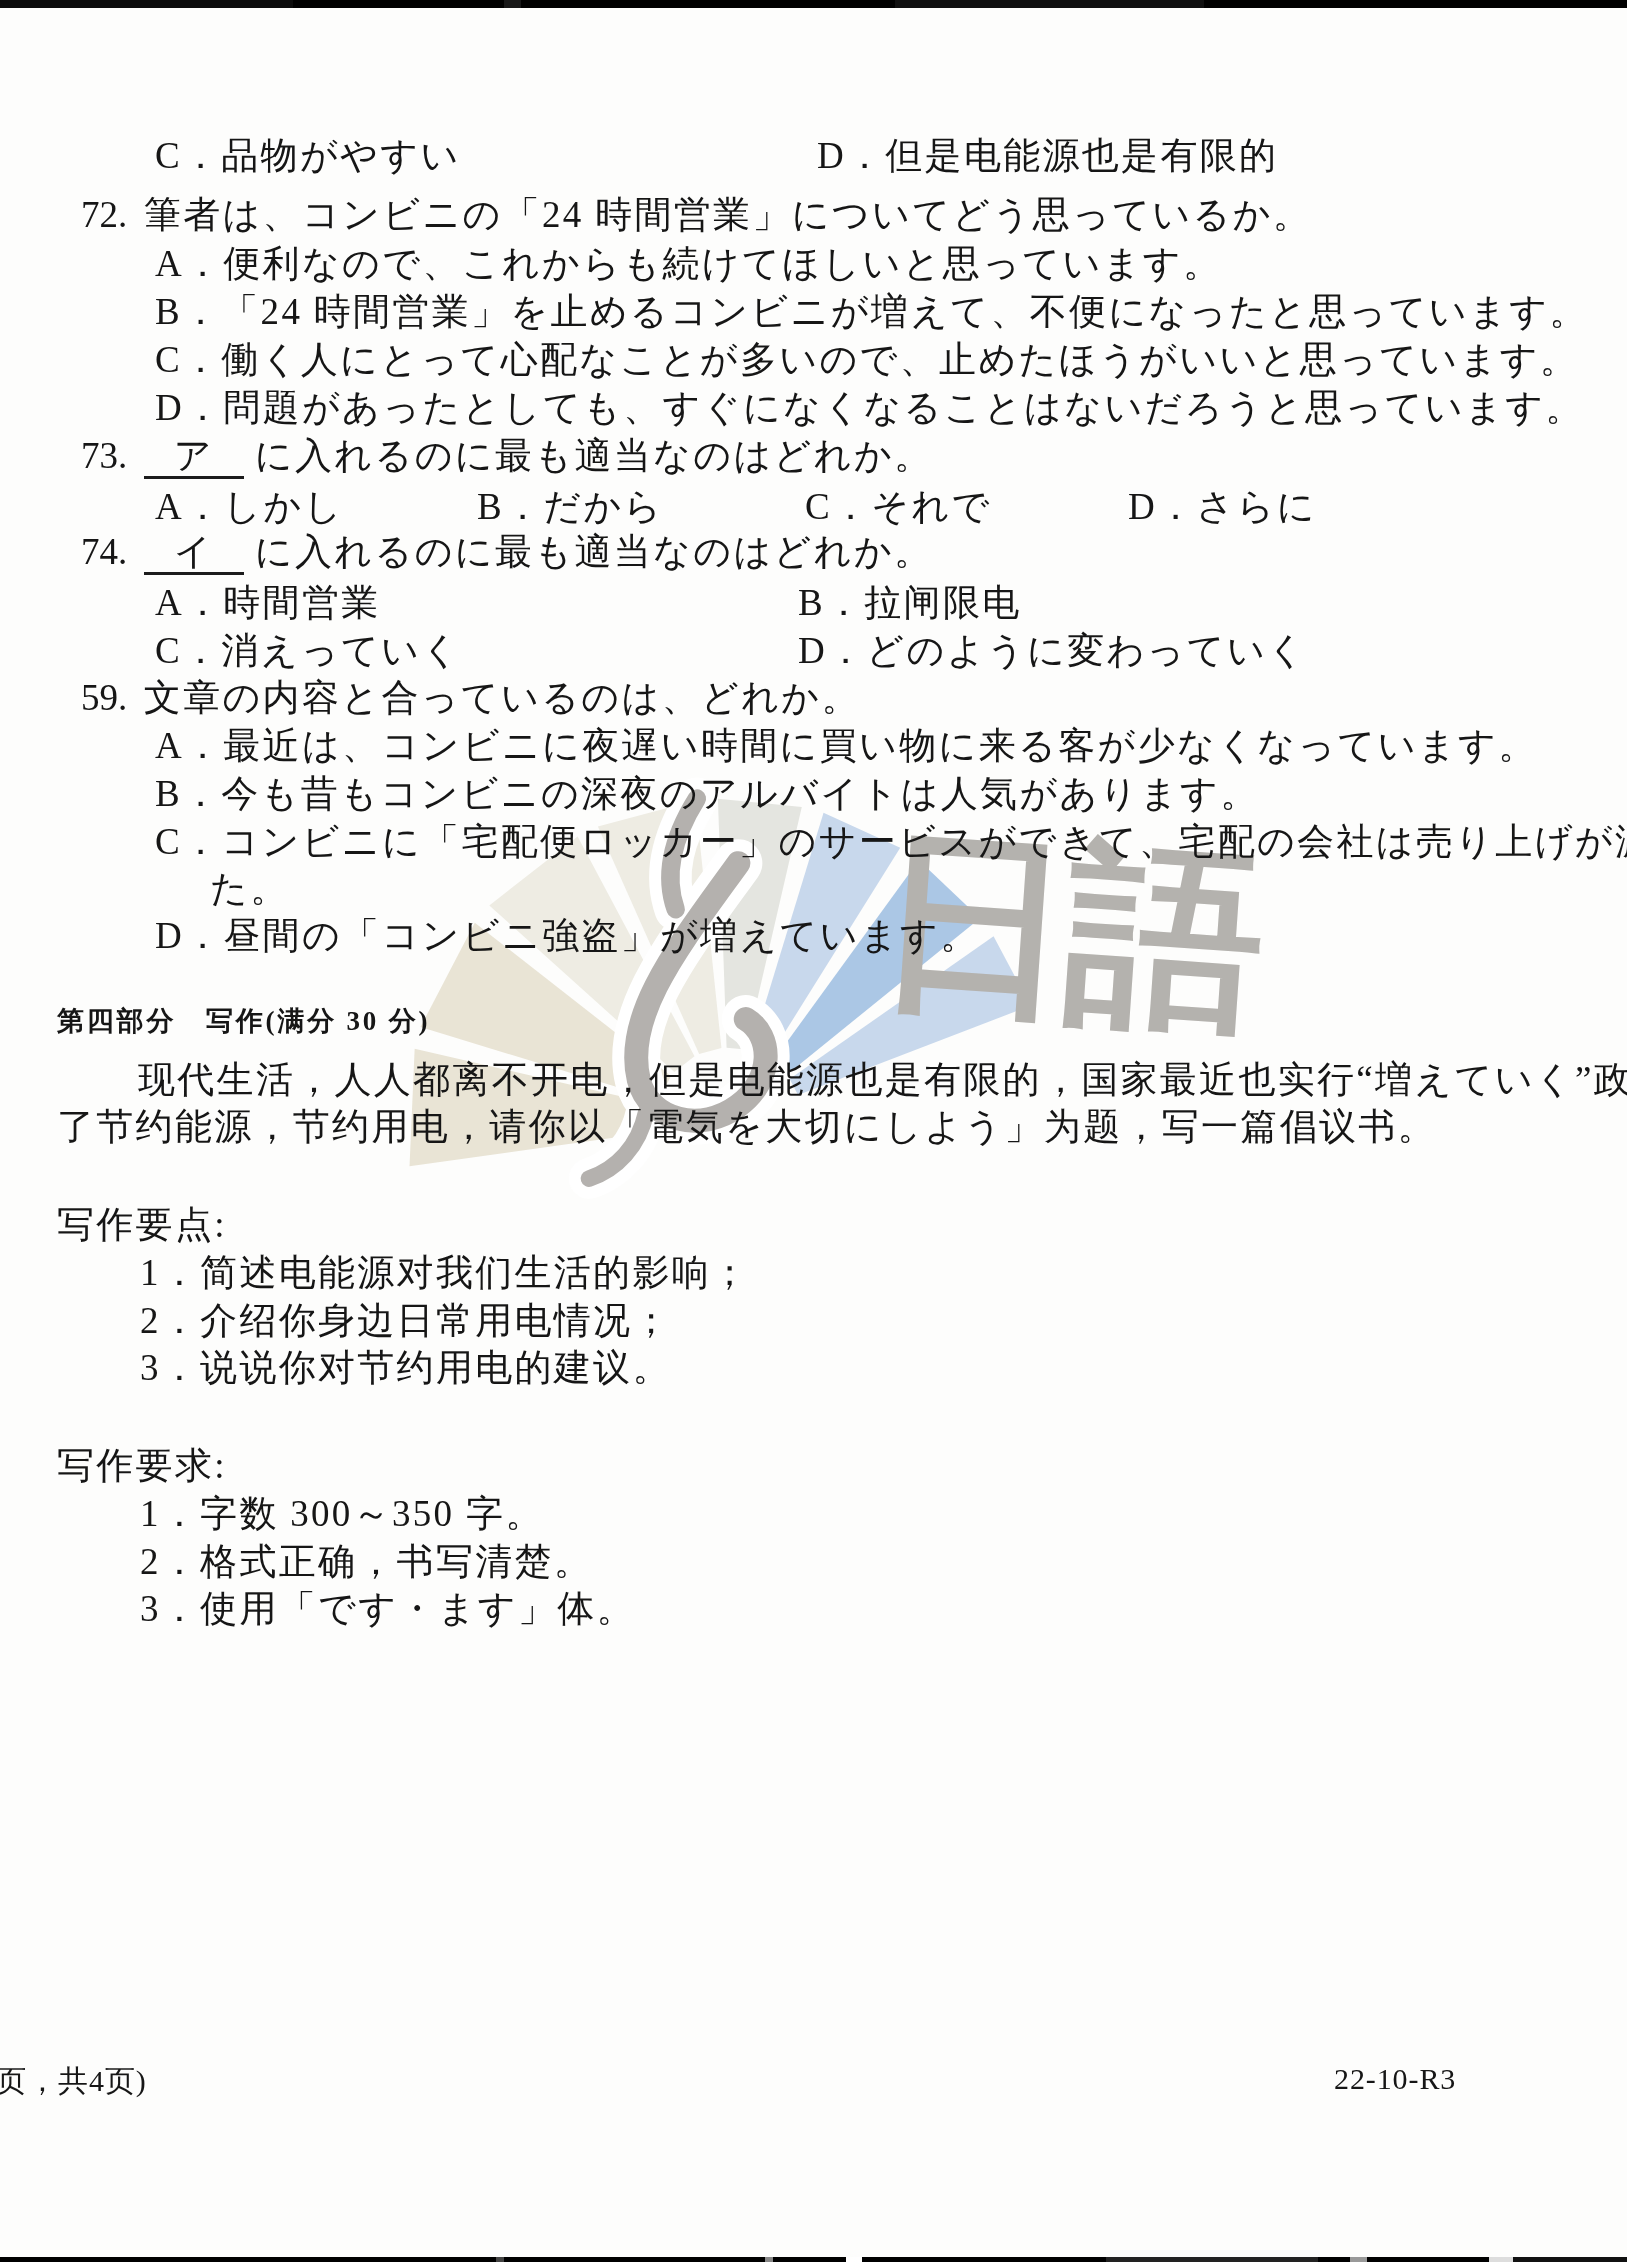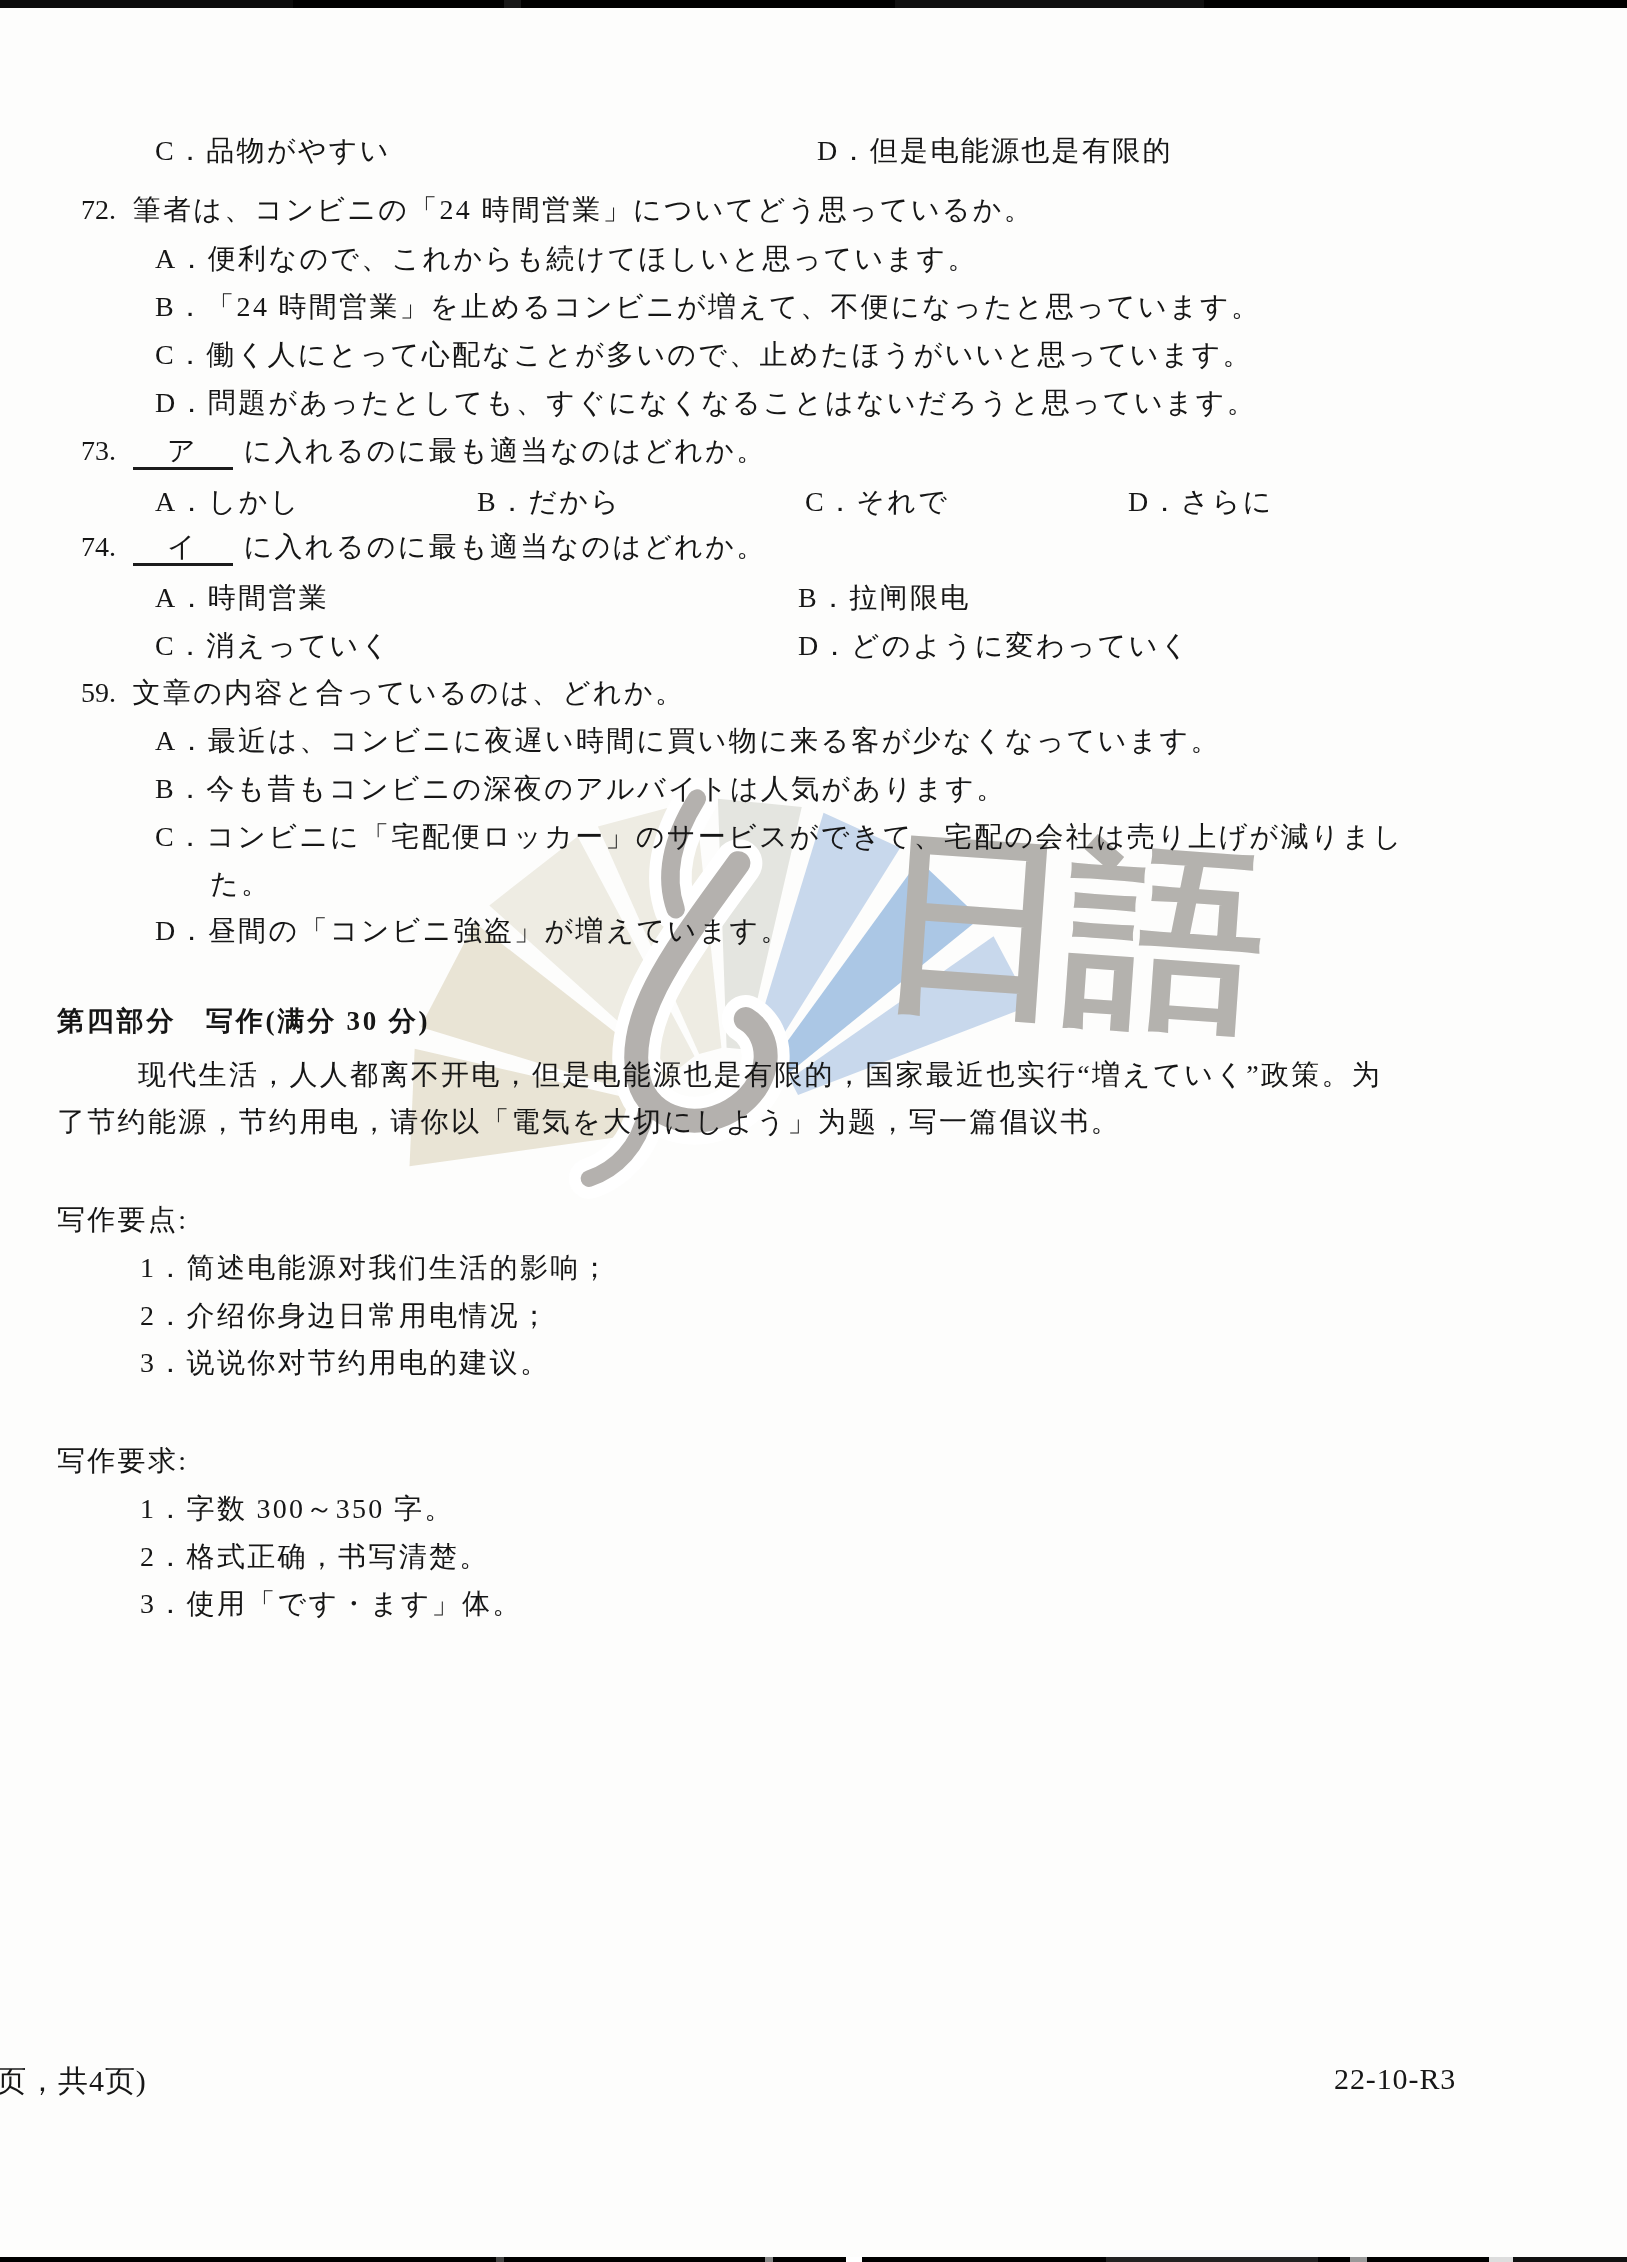--- a/index.html
+++ b/index.html
@@ -7,21 +7,21 @@
     position:relative;
     width:1627px;height:2262px;
     background:#fdfdfc;
     overflow:hidden;
     font-family:"Liberation Serif","DejaVu Serif",serif;
     color:#161616;
   }
   .t{
     position:absolute;
     white-space:nowrap;
-    font-size:28px;
+    font-size:37px;
     line-height:1.15;
     letter-spacing:2.3px;
   }
   .qnum{display:inline-block;margin-right:16.6px;letter-spacing:0;text-align:right;}
   .blank{
     display:inline-block;
     min-width:89px;
     text-align:center;
     border-bottom:3.7px solid #1c1c1c;
     padding:0 5.5px 1.8px 5.5px;

